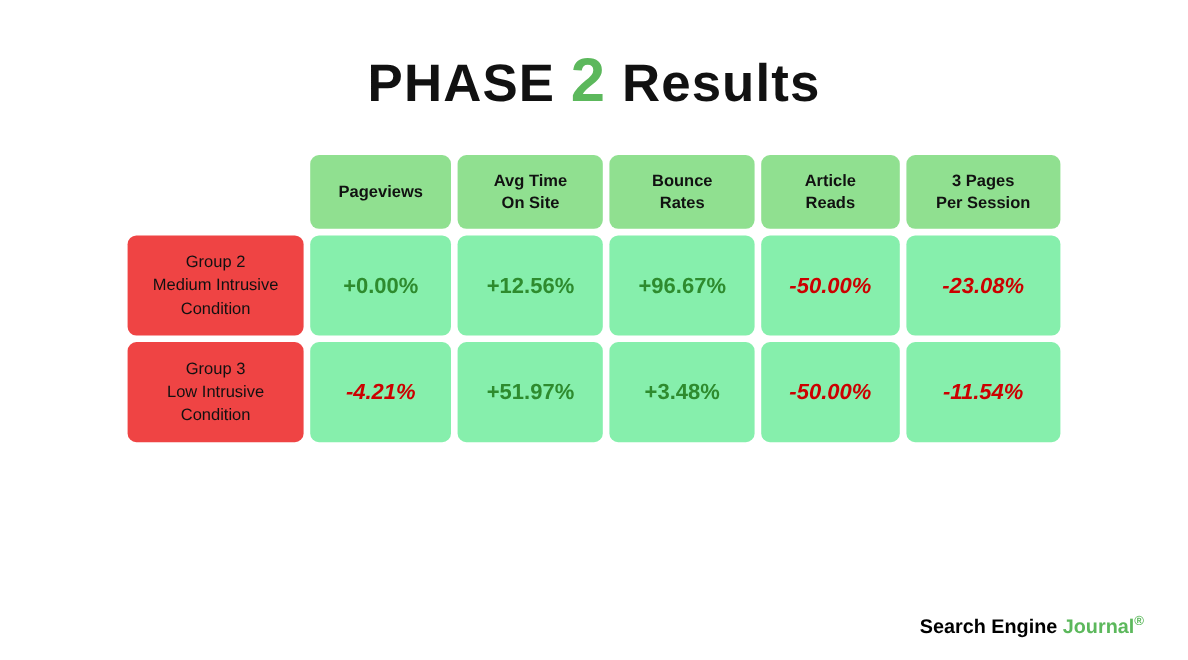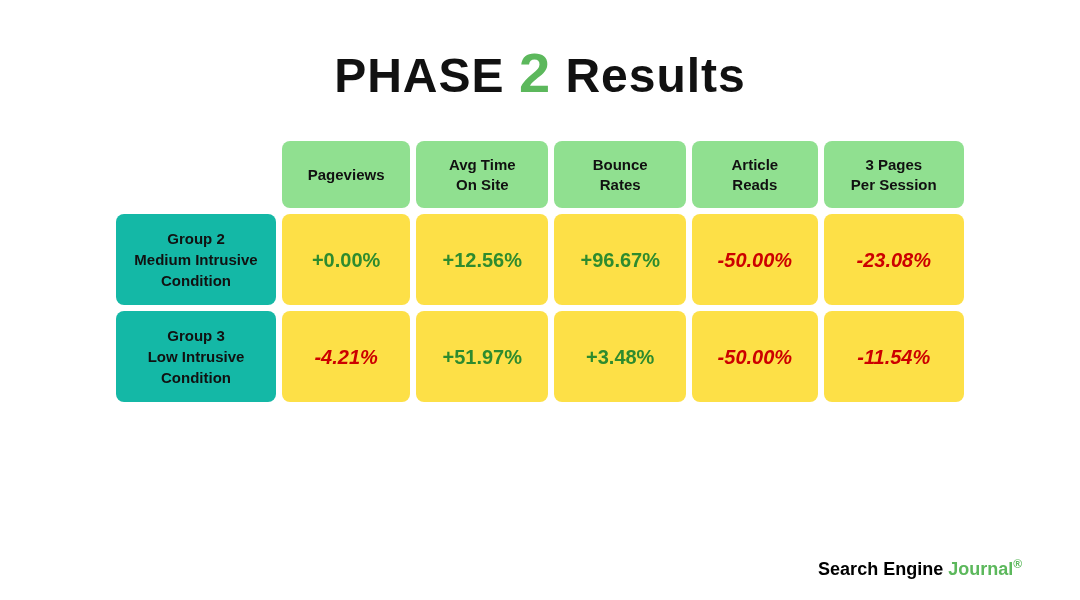--- a/index.html
+++ b/index.html
@@ -50,52 +50,52 @@
       color: #111111;
       font-size: 15px;
       font-weight: 700;
       text-align: center;
       padding: 14px 10px;
       border-radius: 8px;
       line-height: 1.3;
     }
 
     td {
-      background-color: #fde047;
+      background-color: #86efac;
       text-align: center;
       padding: 16px 10px;
       border-radius: 8px;
       font-size: 20px;
       font-weight: 700;
       line-height: 1.2;
     }
 
     td.group-label {
-      background-color: #14b8a6;
+      background-color: #ef4444;
       font-size: 15px;
-      font-weight: 700;
+      font-weight: 400;
       color: #111111;
       padding: 14px 12px;
       border-radius: 8px;
       line-height: 1.4;
     }
 
     .val-green {
       color: #2e8b2e;
     }
 
     .val-red {
       color: #cc0000;
       font-style: italic;
     }
 
     .footer {
       position: absolute;
       bottom: 20px;
-      right: 58px;
+      right: 40px;
       font-size: 18px;
       font-weight: 700;
       color: #111111;
     }
 
     .footer-green {
       color: #5cb85c;
     }
 
     .footer-reg {

